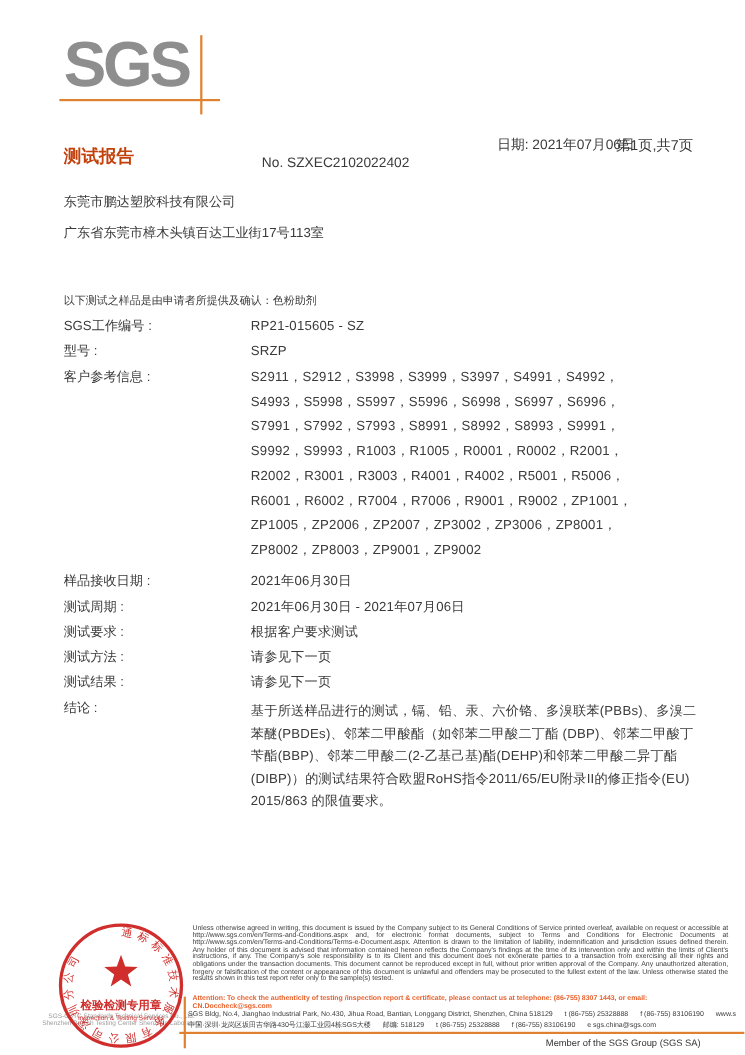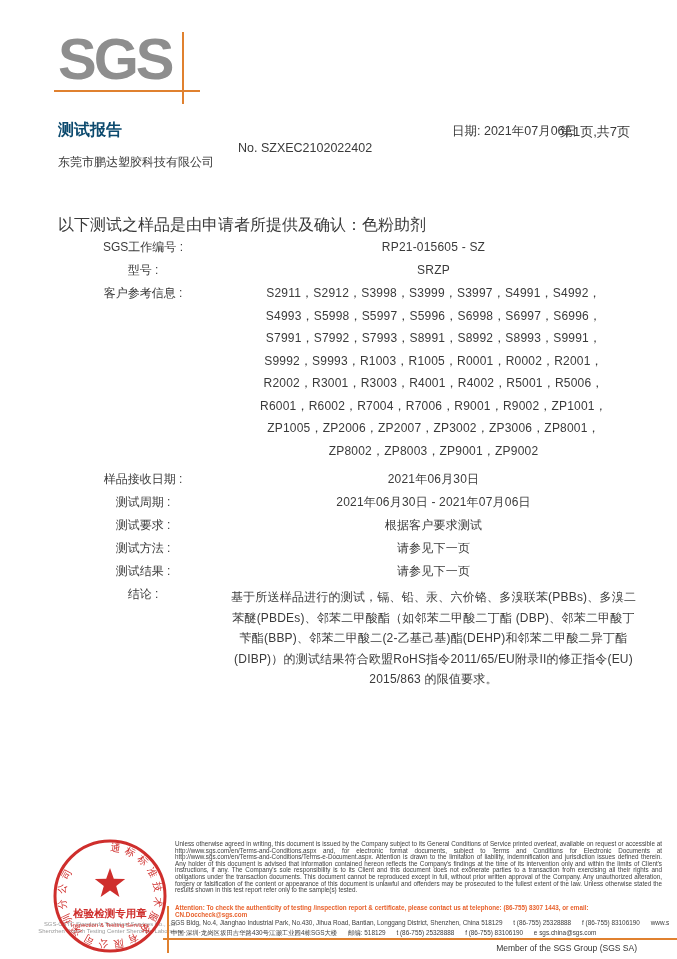--- a/index.html
+++ b/index.html
@@ -18,32 +18,32 @@
   .logo-wrap { position: relative; width: 170px; height: 80px; }
   .logo-text {
     position: absolute; left: 0; top: 0;
     font-weight: bold; font-size: 58px; line-height: 58px;
     letter-spacing: -3px; color: var(--logo-gray, #8e8e8e);
   }
   .logo-hline { position: absolute; left: -4px; top: 60px; width: 146px; height: 2px; background: var(--accent-orange, #e0812f); }
   .logo-vline { position: absolute; left: 124px; top: 2px; width: 2px; height: 72px; background: var(--accent-orange, #e0812f); }
 
   .title-row { position: relative; height: 24px; margin-top: 10px; }
-  .title-row h1 { position: absolute; left: 0; top: 0; font-size: 16px; font-weight: bold; color: #0c4a6e; }
+  .title-row h1 { position: absolute; left: 0; top: 12px; font-size: 16px; font-weight: bold; color: #c2410c; }
   .title-row .t-no   { position: absolute; left: 180px; top: 21px; font-size: 12.5px; }
   .title-row .t-date { position: absolute; left: 362px; top: 3px; font-size: 12.5px; margin-left: 32px; }
   .title-row .t-page { position: absolute; left: 502px; top: 3px; font-size: 13px; }
 
-  .company { margin-top: 10px; font-size: 12px; }
+  .company { margin-top: 31px; font-size: 12px; }
   .address { margin-top: 11px; font-size: 12px; }
 
   
   .main { padding: 0 38px 0 58px; }
-  .intro { margin-top: 46px; font-size: 16px; line-height: 15px; }
-  .row { display: flex; margin-top: 8px; font-size: 12px; line-height: 15px; text-align: center; }
+  .intro { margin-top: 46px; font-size: 10px; line-height: 15px; }
+  .row { display: flex; margin-top: 8px; font-size: 12px; line-height: 15px; }
   .row .label { width: 170px; flex: none; }
   .row .value { flex: 1; letter-spacing: 0.2px; }
   .codes .line { line-height: 22.5px; }
   .codes { margin-top: -4px; }
   .row.tall { margin-top: 10px; }
   .conclusion .value { line-height: 20.5px; }
 
   
   .footer { position: absolute; left: 0; top: 0; width: 677px; height: 959px; pointer-events: none; }
   .stamp-sub {
@@ -78,20 +78,21 @@
       <div class="logo-hline"></div>
       <div class="logo-vline"></div>
     </div>
     <div class="title-row">
       <h1>测试报告</h1>
       <div class="t-no">No. SZXEC2102022402</div>
       <div class="t-date">日期: 2021年07月06日</div>
       <div class="t-page">第1页,共7页</div>
     </div>
     <div class="company">东莞市鹏达塑胶科技有限公司</div>
+    <div class="address">广东省东莞市樟木头镇百达工业街17号113室</div>
   </div>
 
   <div class="main">
     <p class="intro">以下测试之样品是由申请者所提供及确认：色粉助剂</p>
 
     <div class="row">
       <div class="label">SGS工作编号 :</div>
       <div class="value">RP21-015605 - SZ</div>
     </div>
 

